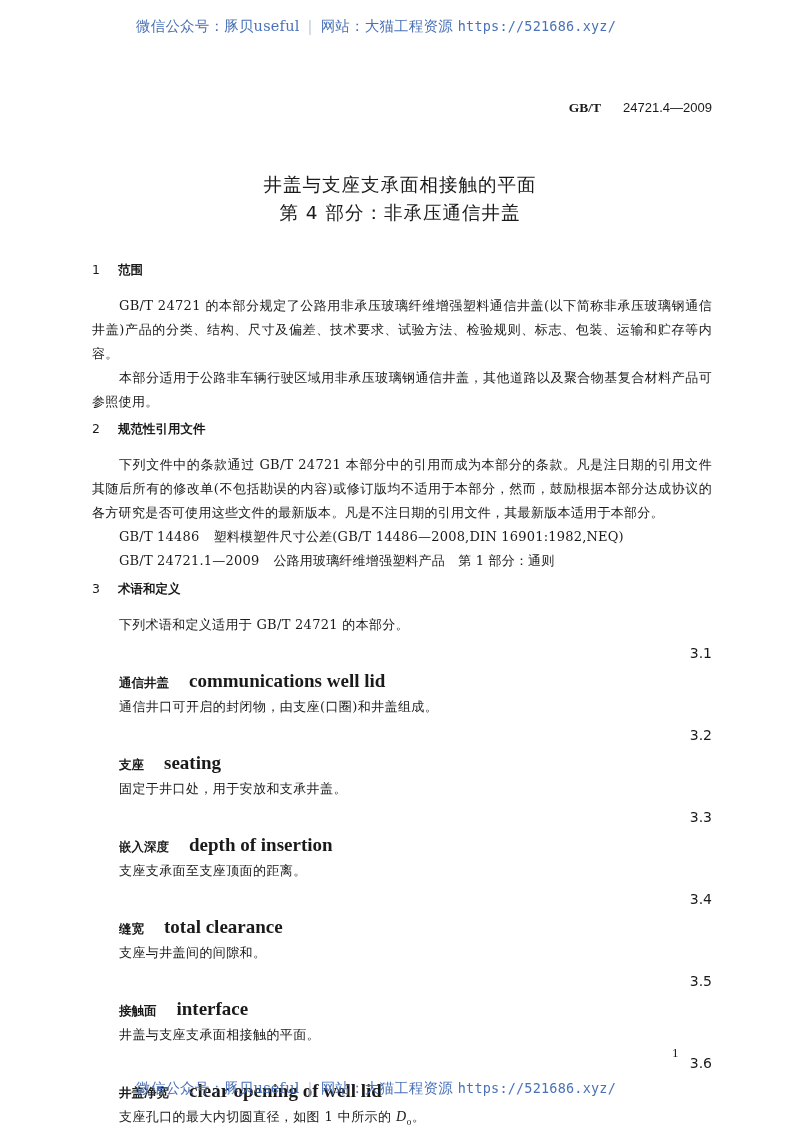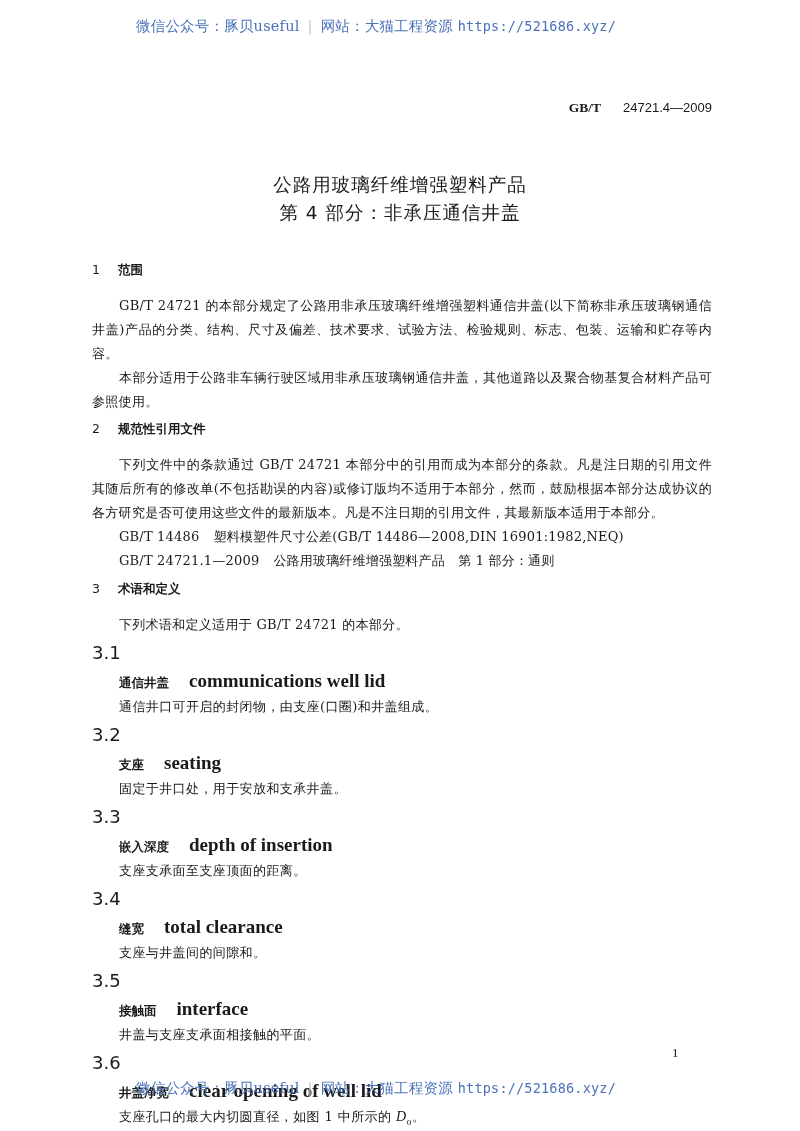--- a/index.html
+++ b/index.html
@@ -18,42 +18,42 @@
     .title { position: absolute; left: 0; width: 800px; text-align: center;
              font-family: "DejaVu Sans", sans-serif; font-size: 18.5px; letter-spacing: 1px; }
     .title1 { top: 172px; }
     .title2 { top: 200px; }
     .block { position: absolute; left: 92px; width: 620px; font-size: 13px; line-height: 24px; }
     .h { font-family: "DejaVu Sans", sans-serif; font-size: 12.5px; font-weight: bold; }
     .h .num { font-weight: normal; display: inline-block; width: 26px; }
     .p { text-indent: 27px; text-align: justify; letter-spacing: 0.3px; }
     .ref { padding-left: 27px; letter-spacing: 0.2px; }
     .ref .code { display: inline-block; margin-right: 14px; }
-    .term-no { font-family: "DejaVu Sans", sans-serif; font-size: 18px; }
+    .term-no { font-family: "DejaVu Sans", sans-serif; font-size: 14px; text-align: right; }
     .term { padding-left: 27px; font-weight: bold; font-size: 12.5px; }
     .term .zh { font-family: "DejaVu Sans", sans-serif; margin-right: 20px; }
     .term .en { font-family: "Liberation Serif", serif; font-size: 19px; }
     .def { padding-left: 27px; letter-spacing: 0.4px; }
     .def i { font-family: "Liberation Serif", serif; font-size: 14px; }
     .def sub { font-size: 8px; }
     .page-no { position: absolute; top: 1045px; left: 672px; font-size: 13px; font-family: "Liberation Serif", serif; }
   </style>
 </head>
 <body>
 
 <div class="watermark wm-top">
   <span>微信公众号：豚贝useful</span><span class="sep">|</span><span>网站：大猫工程资源</span>
   <span class="url">https://521686.xyz/</span>
 </div>
 
 <div class="std-no">
   <b>GB/T</b><span>24721.4—2009</span>
 </div>
 
-<div class="title title1">公路用玻璃纤维增强塑料产品</div>
+<div class="title title1">井盖与支座支承面相接触的平面</div>
 <div class="title title2">第 4 部分：非承压通信井盖</div>
 
 <div class="block" style="top:258px;">
   <div class="h">
     <span class="num">1</span><span>范围</span>
   </div>
   <div style="height:12px"></div>
   <div class="p">GB/T 24721 的本部分规定了公路用非承压玻璃纤维增强塑料通信井盖(以下简称非承压玻璃钢通信井盖)产品的分类、结构、尺寸及偏差、技术要求、试验方法、检验规则、标志、包装、运输和贮存等内容。</div>
   <div class="p">本部分适用于公路非车辆行驶区域用非承压玻璃钢通信井盖，其他道路以及聚合物基复合材料产品可参照使用。</div>
 </div>

